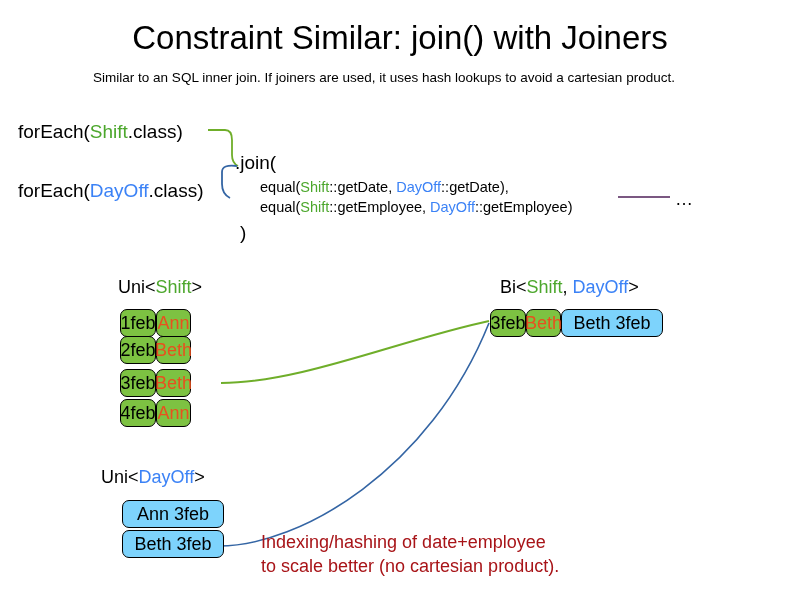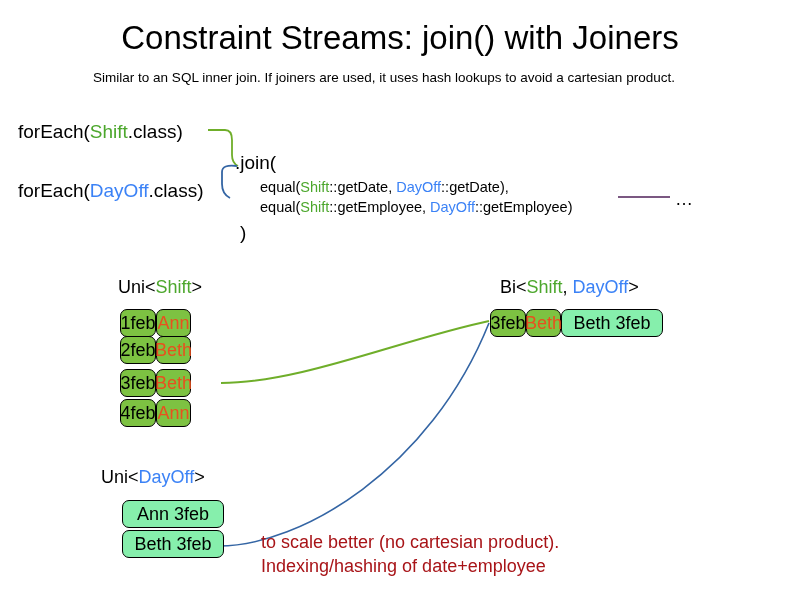--- a/index.html
+++ b/index.html
@@ -109,21 +109,21 @@
     border-radius: 7px;
     font-size: 18px;
     line-height: 18px;
     display: flex;
     align-items: center;
     justify-content: center;
     height: 28px;
     background: #7DC242;
   }
   .cell.green { background: #7DC242; }
-  .cell.blue  { background: #86efac; text-align: center; }
+  .cell.blue  { background: #7dd3fc; text-align: center; }
   .cell.date  { color: #000000; width: 36px; }
   .cell.name  { color: #E8501E; width: 35px; }
   .cell.wide  { color: #000000; width: 102px; }
 
   
   #shift-row-0 { left: 120px; top: 309px; }
   #shift-row-1 { left: 120px; top: 336px; }
   #shift-row-2 { left: 120px; top: 369px; }
   #shift-row-3 { left: 120px; top: 399px; }
 
@@ -151,21 +151,21 @@
     width: 800px;
     height: 600px;
     pointer-events: none;
   }
 </style>
 </head>
 <body>
 
 <div class="slide">
 
-  <div id="title">Constraint Streams: join() with Joiners</div>
+  <div id="title">Constraint Similar: join() with Joiners</div>
   <div id="subtitle">Similar to an SQL inner join. If joiners are used, it uses hash lookups to avoid a cartesian product.</div>
 
   <svg id="connectors" viewBox="0 0 800 600" xmlns="http://www.w3.org/2000/svg">
 
     <path d="M 208 130 L 225 130 Q 232 130 232 140 L 232 155 Q 232 163 238 166" fill="none" stroke="#6FAE2A" stroke-width="1.8"></path>
 
     <path d="M 230 198 Q 222 194 222 184 L 222 172 Q 222 164 237 166" fill="none" stroke="#3465A4" stroke-width="1.8"></path>
 
     <path d="M 221 383 C 300 383 400 340 489 321" fill="none" stroke="#6FAE2A" stroke-width="2"></path>
 
@@ -231,17 +231,17 @@
   </div>
 
   <div class="row" id="dayoff-row-0">
     <div class="cell blue wide">Ann 3feb</div>
   </div>
   <div class="row" id="dayoff-row-1">
     <div class="cell blue wide">Beth 3feb</div>
   </div>
 
   <div id="note">
+    <div>Indexing/hashing of date+employee</div>
     <div>to scale better (no cartesian product).</div>
-    <div>Indexing/hashing of date+employee</div>
   </div>
 
 </div>
 
 </body></html>

